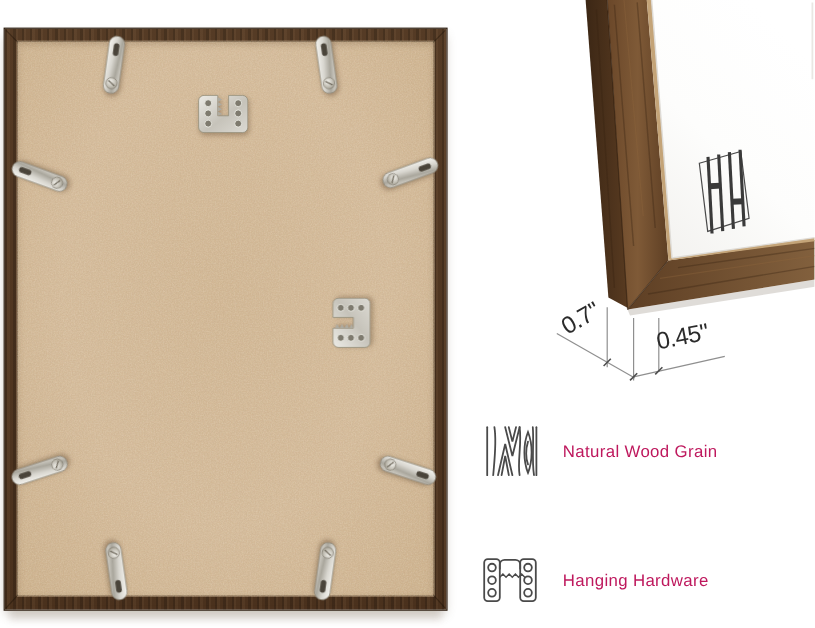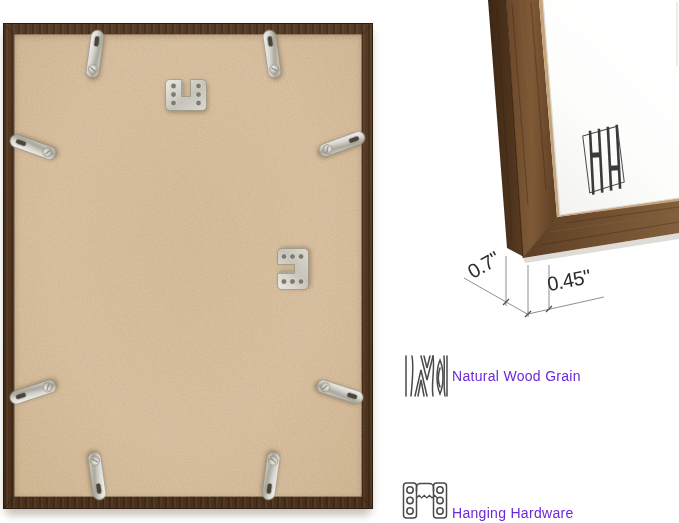--- a/index.html
+++ b/index.html
@@ -25,21 +25,21 @@
   .tb svg{filter:drop-shadow(1.5px 2px 2px rgba(90,65,40,.45));}
   .hang{position:absolute;}
   .hang svg{filter:drop-shadow(1.5px 2px 2px rgba(90,65,40,.4));}
 
   
   .corner-svg{position:absolute;left:420px;top:0;width:259px;height:340px;}
   .dim-text{font-family:"Liberation Sans",sans-serif;font-size:20px;fill:#2b2b2b;letter-spacing:-0.5px;}
 
   .feature-row{position:absolute;left:402px;width:277px;height:46px;display:flex;align-items:center;}
   .feature-icon{width:50px;flex:0 0 50px;display:flex;align-items:center;justify-content:flex-start;}
-  .feature-label{font-size:14px;color:#6d28d9;letter-spacing:.3px;white-space:nowrap;}
+  .feature-label{margin-left:17px;font-size:14px;color:#be185d;letter-spacing:.3px;white-space:nowrap;}
 </style>
 </head>
 <body>
 
 <div class="stage">
 
   <svg width="0" height="0" style="position:absolute" aria-hidden="true">
     <defs>
       <linearGradient id="metalGrad" x1="0" y1="0" x2="1" y2="0.35">
         <stop offset="0" stop-color="#f7f6f2"></stop>
@@ -228,21 +228,21 @@
         <path d="M31,42 C29,30 33,16 31,2"></path>
         <path d="M38,6 C34,16 34,30 38,40 C42,30 42,16 38,6 Z"></path>
         <path d="M38,14 C36,20 36,28 38,33"></path>
         <path d="M42,2 C43,14 41,30 43,42"></path>
       </svg>
     </span>
     <span class="feature-label">Natural Wood Grain</span>
   </div>
 
 
-  <div class="feature-row" style="top:475px;align-items:flex-end;">
+  <div class="feature-row" style="top:460px;">
     <span class="feature-icon">
       <svg width="46" height="42" viewBox="0 0 46 42" fill="none" stroke="#4a4a4a" stroke-width="1.5" stroke-linecap="round">
         <rect x="1.5" y="4" width="13" height="35" rx="3"></rect>
         <rect x="31.5" y="4" width="13" height="35" rx="3"></rect>
         <path d="M14.5,12 V8.5 a4,4 0 0 1 4,-4 h9 a4,4 0 0 1 4,4 V12"></path>
         <path d="M14.5,19 l2.6,-2.6 2.6,2.6 2.6,-2.6 2.6,2.6 2.6,-2.6 2.6,2.6 2.6,-2.6 2.6,2.6" stroke-width="1.2"></path>
         <circle cx="8" cy="11" r="3.2"></circle>
           <circle cx="8" cy="21.5" r="3.2"></circle>
           <circle cx="8" cy="32" r="3.2"></circle>
         <circle cx="38" cy="11" r="3.2"></circle>

